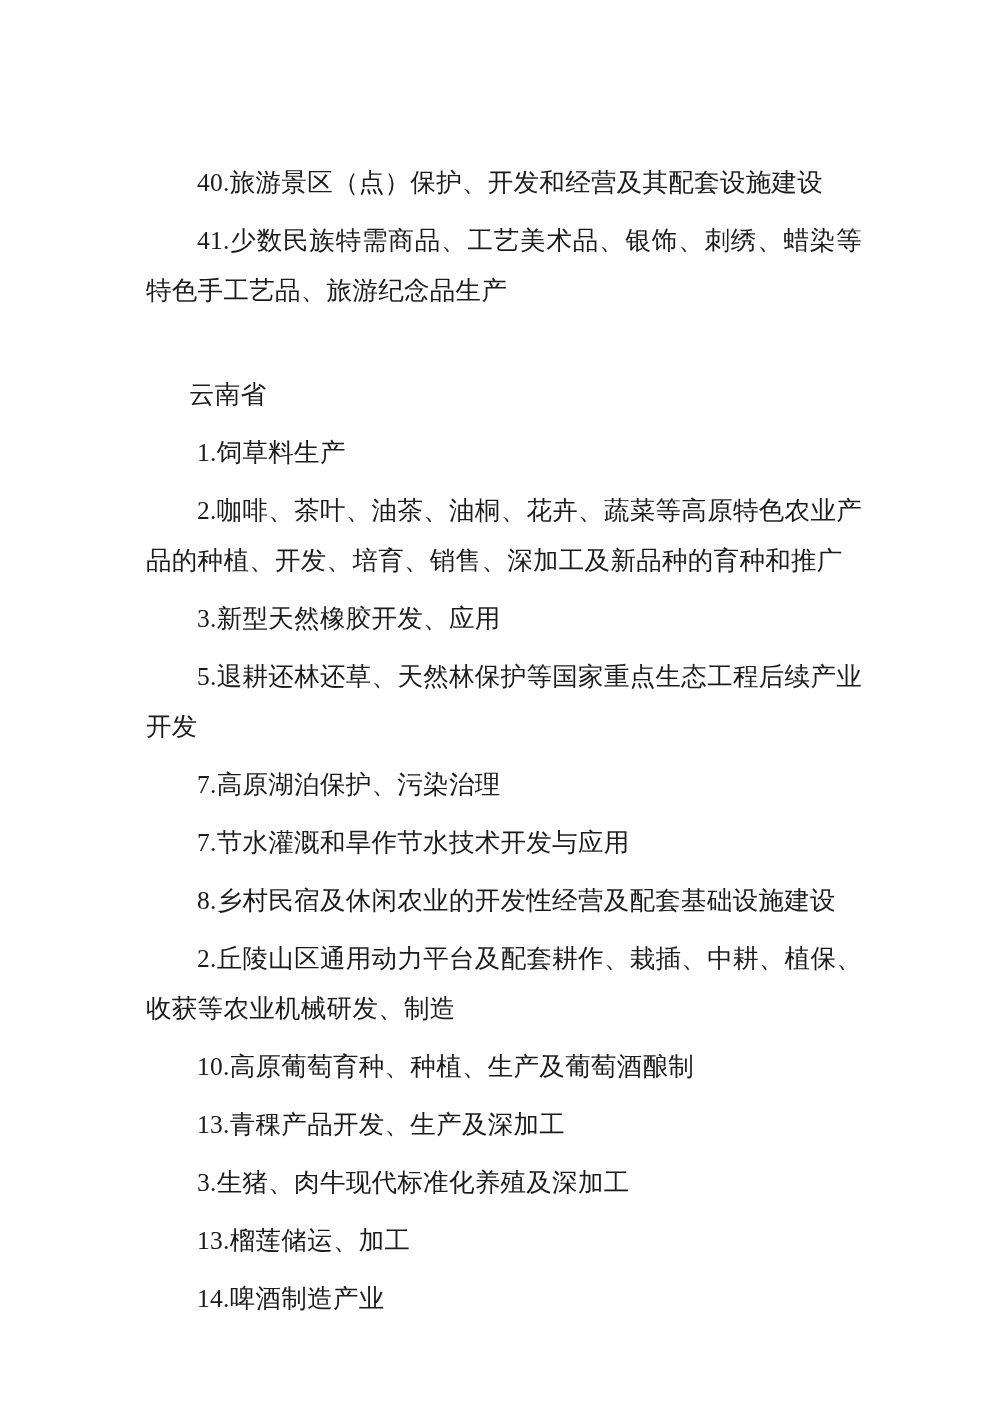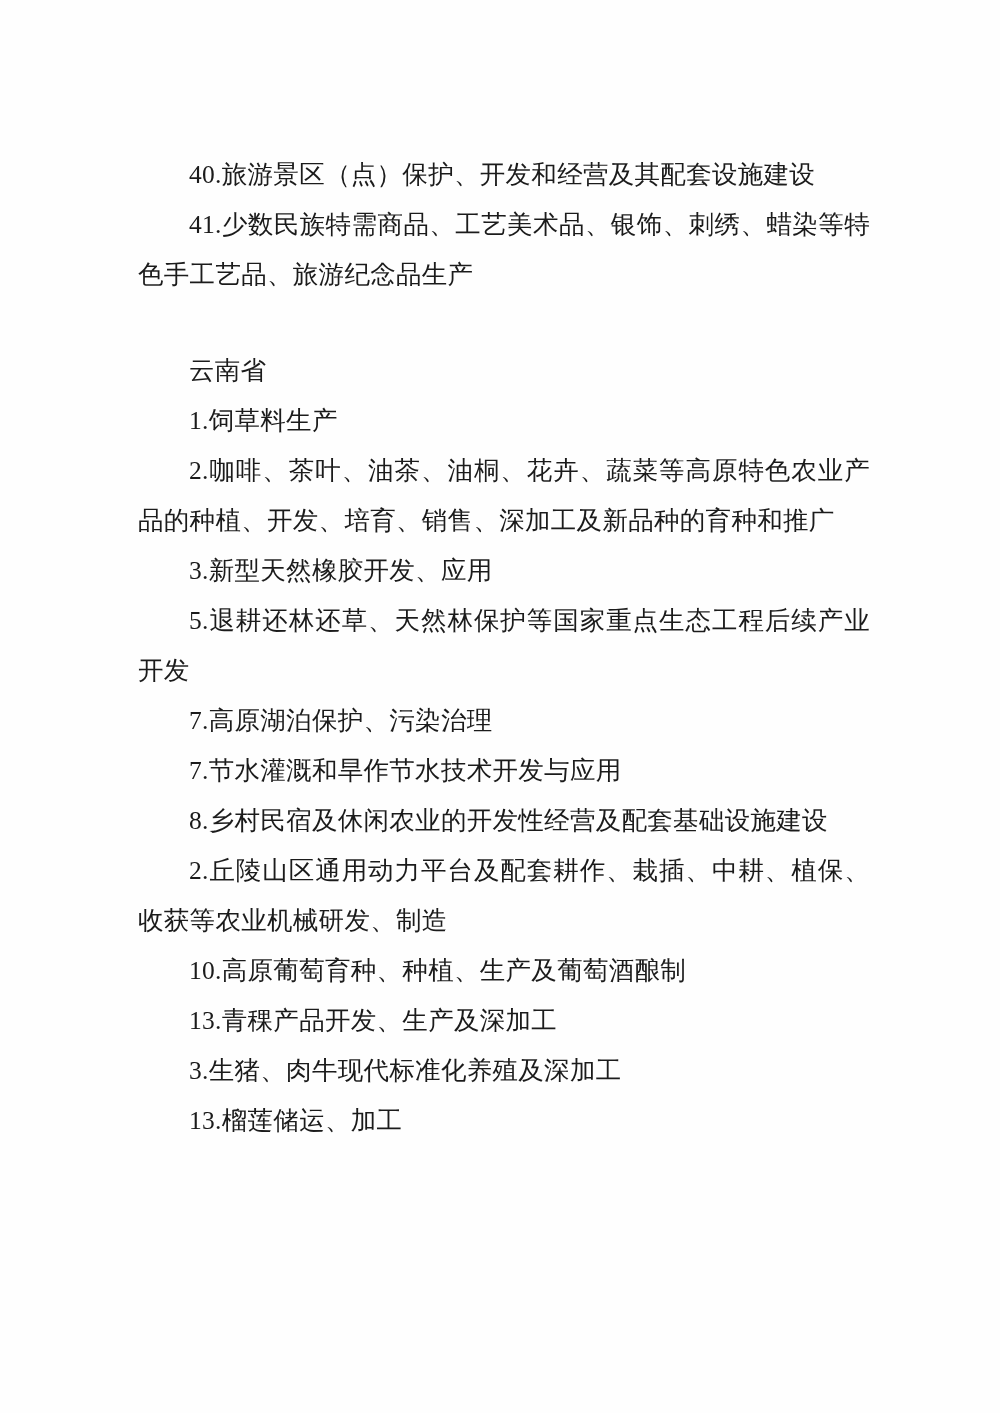--- a/index.html
+++ b/index.html
@@ -24,21 +24,21 @@
   }
   .doc-body {
     font-size: 25.5px;
     line-height: 50px;
     letter-spacing: 0.3px;
     text-align: justify;
     text-justify: inter-character;
   }
   .para {
     text-indent: 2em;
-    margin: 0;
+    margin: 8px;
     padding: 0;
   }
   .section-heading {
     text-indent: 2em;
     font-weight: normal;
     margin: 0;
     padding: 0;
     font-size: 25.5px;
     line-height: 50px;
   }
@@ -64,15 +64,16 @@
     <p class="para">3.新型天然橡胶开发、应用</p>
     <p class="para">5.退耕还林还草、天然林保护等国家重点生态工程后续产业开发</p>
     <p class="para">7.高原湖泊保护、污染治理</p>
     <p class="para">7.节水灌溉和旱作节水技术开发与应用</p>
     <p class="para">8.乡村民宿及休闲农业的开发性经营及配套基础设施建设</p>
     <p class="para">2.丘陵山区通用动力平台及配套耕作、栽插、中耕、植保、收获等农业机械研发、制造</p>
     <p class="para">10.高原葡萄育种、种植、生产及葡萄酒酿制</p>
     <p class="para">13.青稞产品开发、生产及深加工</p>
     <p class="para">3.生猪、肉牛现代标准化养殖及深加工</p>
     <p class="para">13.榴莲储运、加工</p>
+    <p class="para">14.啤酒制造产业</p>
 
   </div>
 </div>
 
 </body></html>

